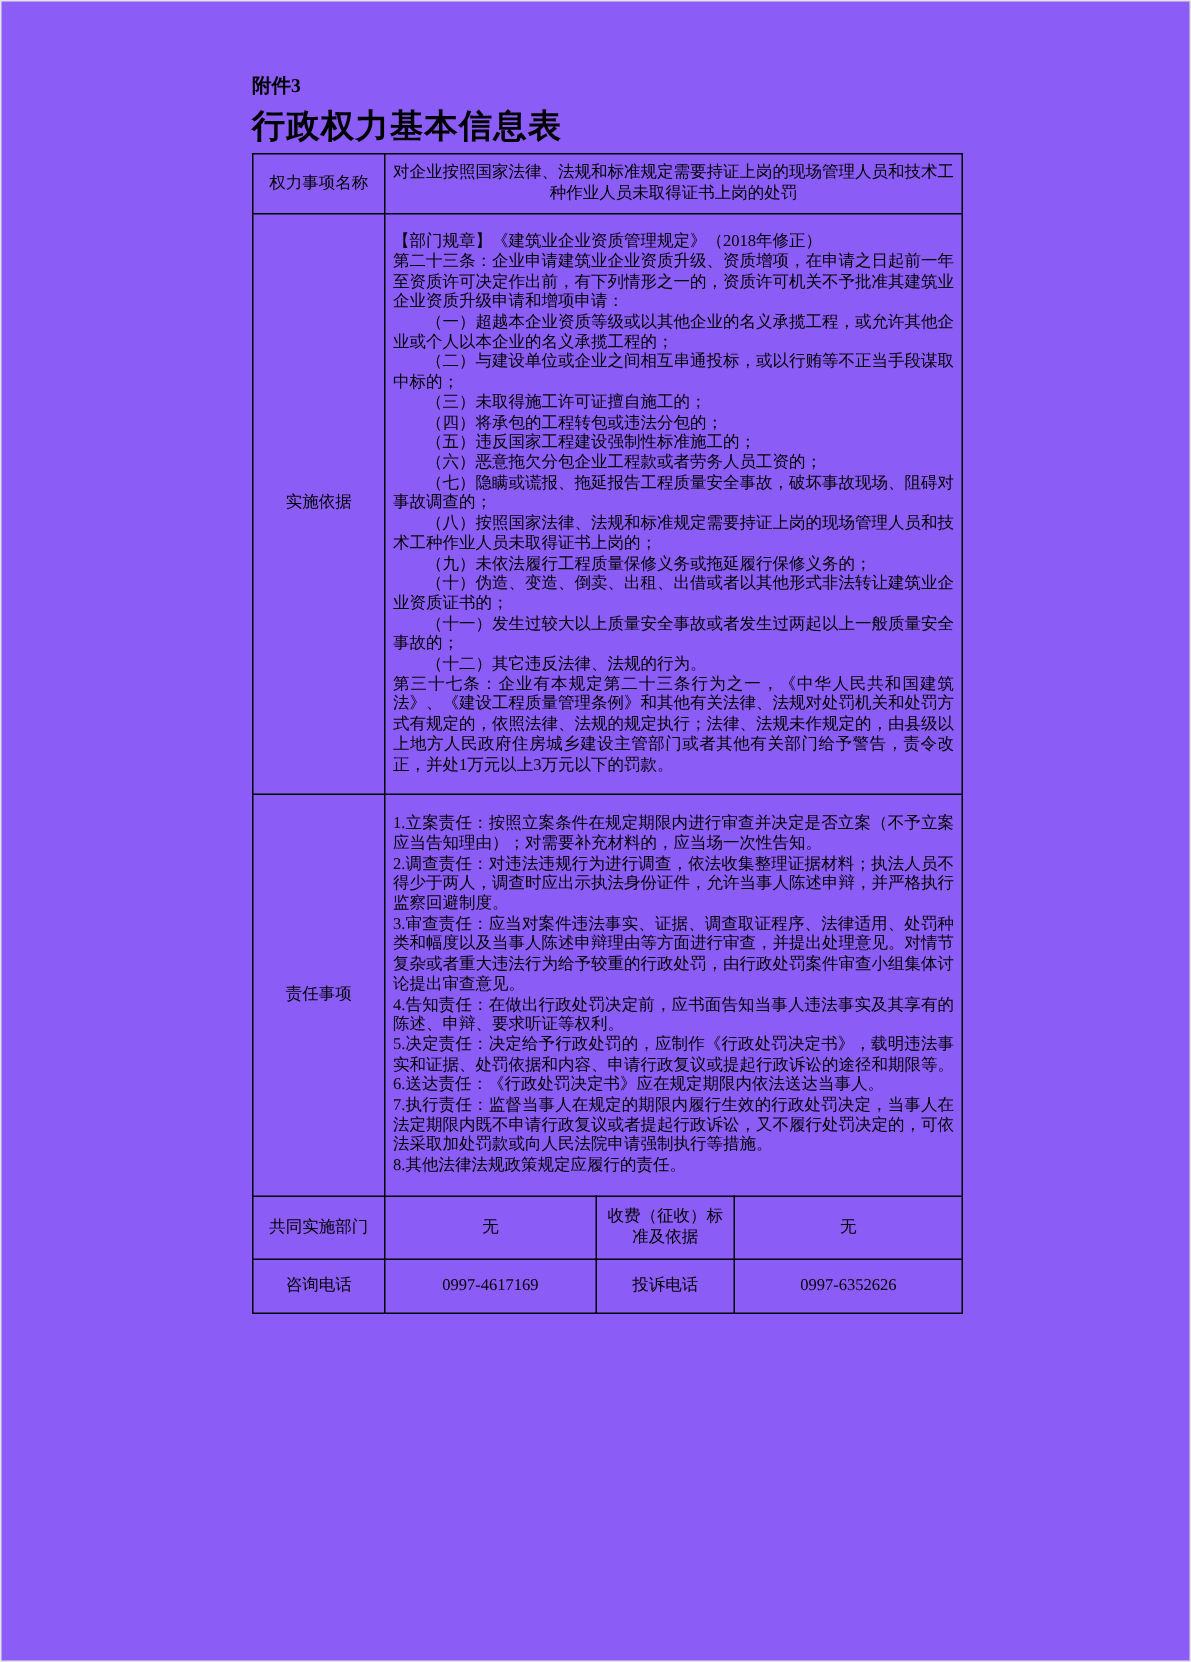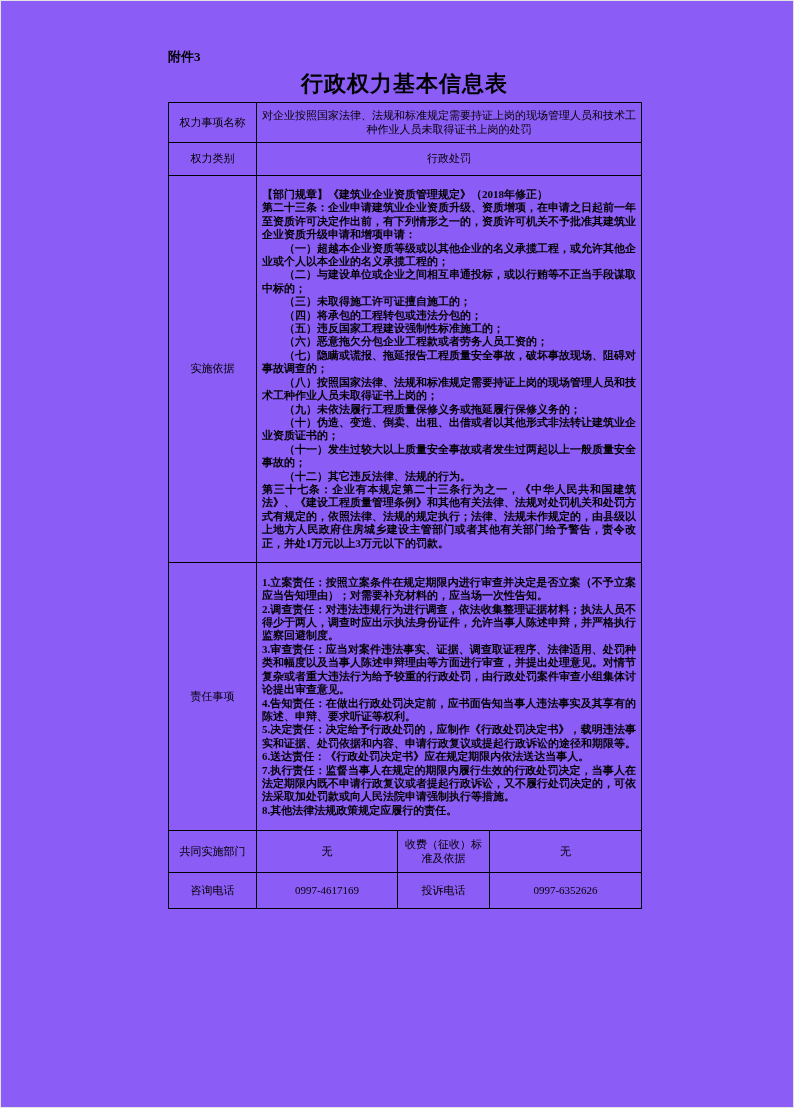--- a/index.html
+++ b/index.html
@@ -24,21 +24,20 @@
     top: 47px;
     font-size: 13px;
     font-weight: bold;
   }
   .doc-title {
     position: absolute;
     left: 167px;
     top: 68px;
     width: 473px;
     margin: 0;
-    text-align: center;
     font-size: 22px;
     font-weight: bold;
     letter-spacing: 1px;
   }
   table.info-table {
     position: absolute;
     left: 167px;
     top: 101px;
     width: 473px;
     border-collapse: collapse;
@@ -67,21 +66,20 @@
   tr.r5  { height: 40px; }
   tr.r6  { height: 33px; }
   tr.r7  { height: 42px; }
   tr.r8  { height: 37px; }
   tr.r9  { height: 36px; }
   tr.r10 { height: 39px; }
   .para {
     margin: 0;
     text-align: justify;
     line-height: 13.4px;
-    font-weight: bold;
   }
   .para.indent { text-indent: 2em; }
 </style>
 </head>
 <body>
 
 <div class="page">
 
   <div class="attachment">附件3</div>
 
@@ -91,24 +89,20 @@
     <colgroup>
       <col class="c1">
         <col class="c2">
         <col class="c3">
         <col class="c4">
     </colgroup>
     <tbody>
       <tr class="r1">
         <td class="label">权力事项名称</td>
         <td class="center" colspan="3">对企业按照国家法律、法规和标准规定需要持证上岗的现场管理人员和技术工种作业人员未取得证书上岗的处罚</td>
-      </tr>
-      <tr class="r2">
-        <td class="label">权力类别</td>
-        <td class="center" colspan="3">行政处罚</td>
       </tr>
       <tr class="r3">
         <td class="label">实施依据</td>
         <td class="text" colspan="3">
             <p class="para">【部门规章】《建筑业企业资质管理规定》（2018年修正）</p>
             <p class="para">第二十三条：企业申请建筑业企业资质升级、资质增项，在申请之日起前一年至资质许可决定作出前，有下列情形之一的，资质许可机关不予批准其建筑业企业资质升级申请和增项申请：</p>
             <p class="para indent">（一）超越本企业资质等级或以其他企业的名义承揽工程，或允许其他企业或个人以本企业的名义承揽工程的；</p>
             <p class="para indent">（二）与建设单位或企业之间相互串通投标，或以行贿等不正当手段谋取中标的；</p>
             <p class="para indent">（三）未取得施工许可证擅自施工的；</p>
             <p class="para indent">（四）将承包的工程转包或违法分包的；</p>

